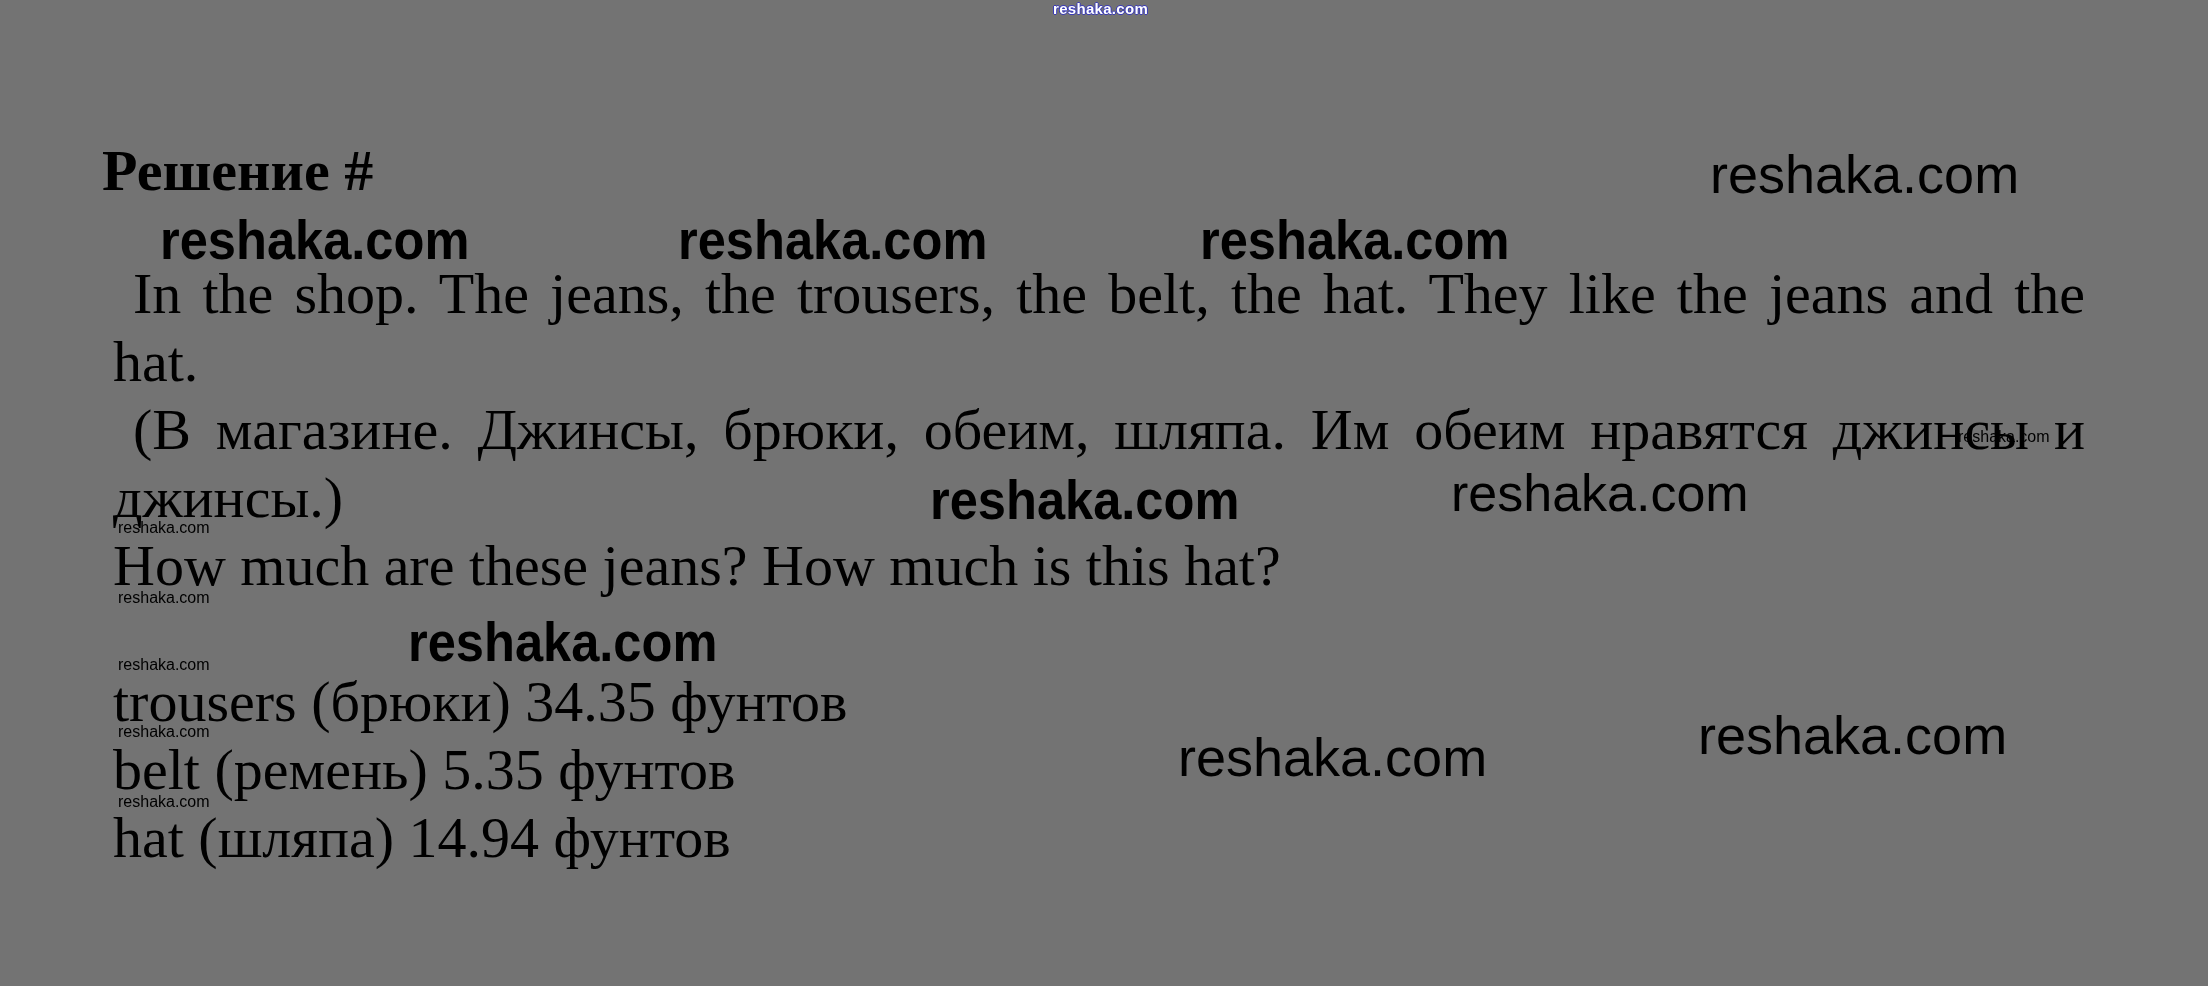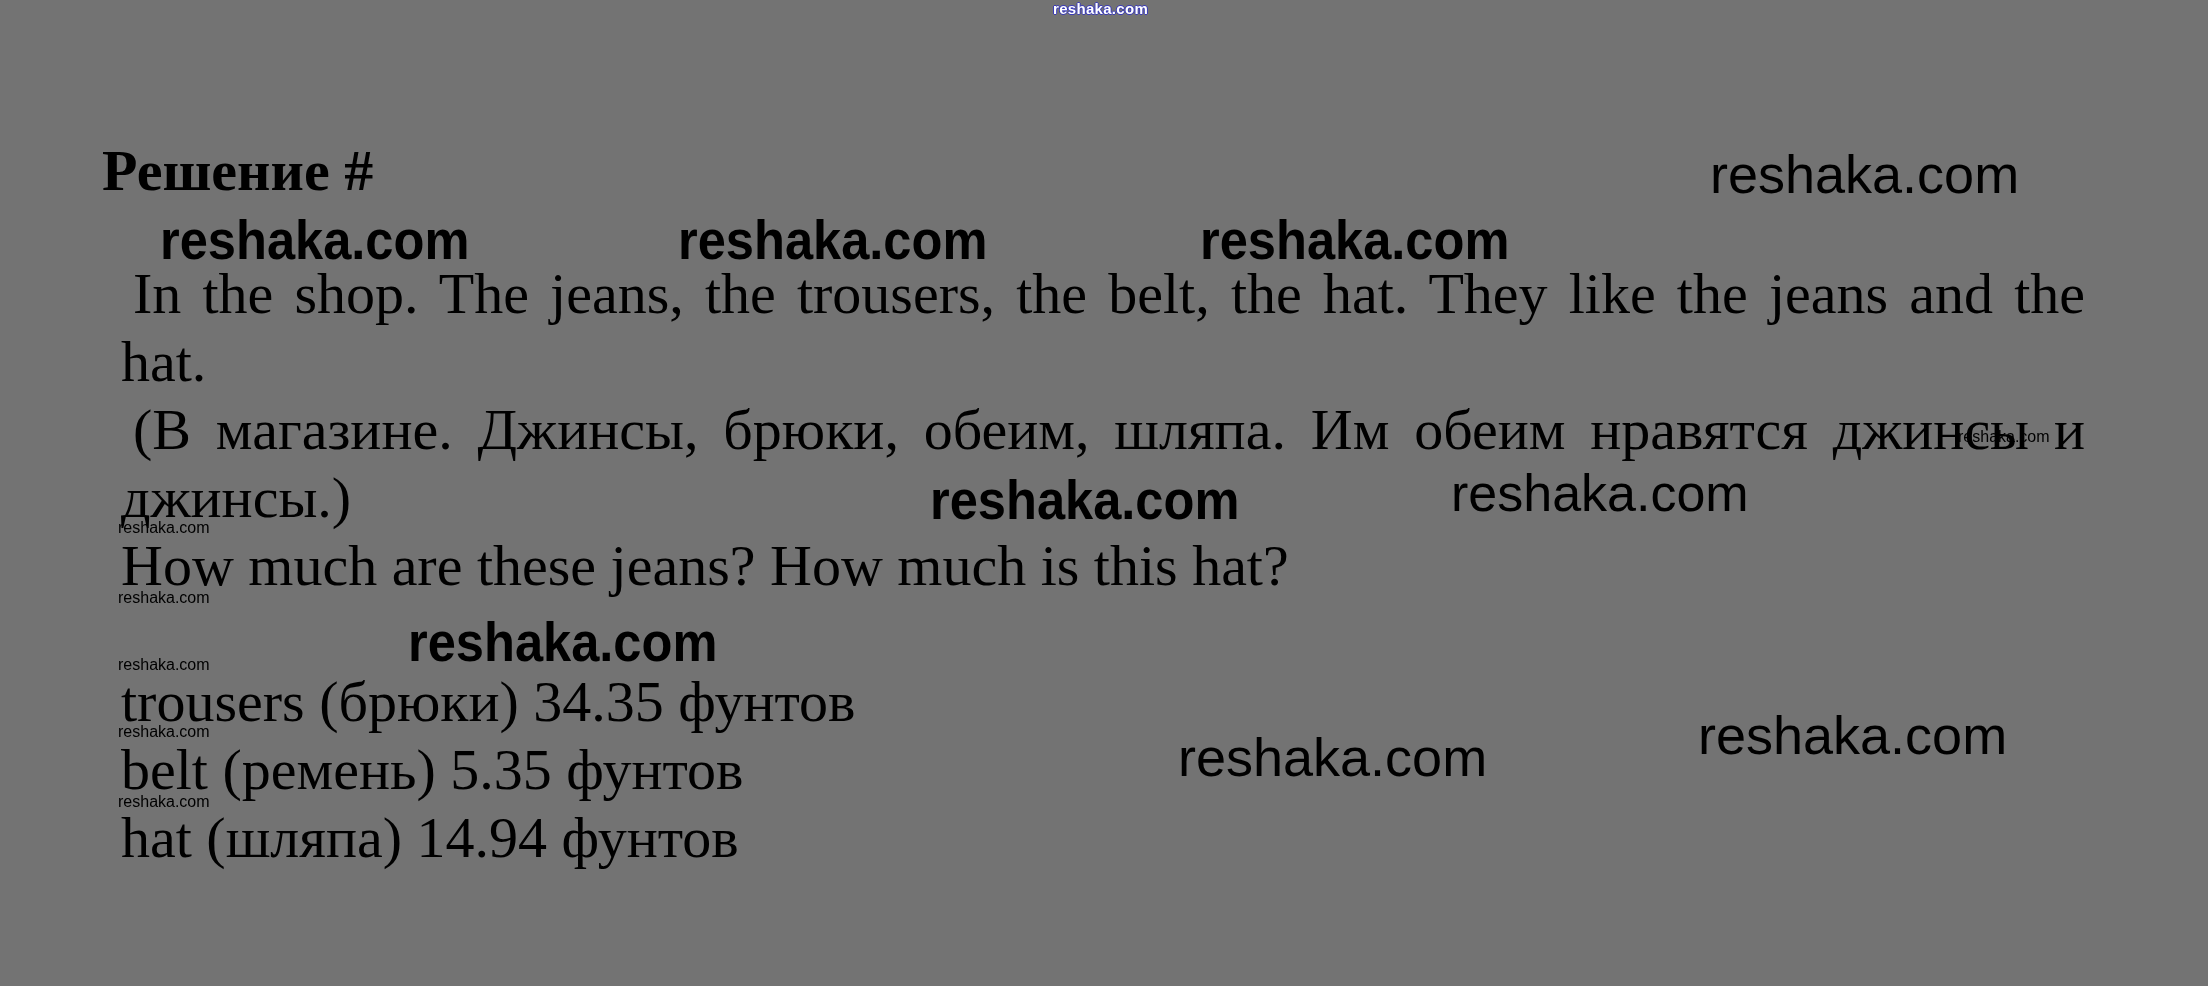--- a/index.html
+++ b/index.html
@@ -28,21 +28,21 @@
     left: 113px;
     top: 260px;
     width: 1972px;
     font-family: "Liberation Serif", serif;
     font-size: 58px;
     line-height: 68px;
     color: #000000;
   }
   .line { height: 68px; overflow: visible; }
   .line.just { text-align: justify; text-align-last: justify; margin-left: 20px; }
-  .line.plain { white-space: nowrap; margin-left: 8px; }
+  .line.plain { white-space: nowrap; }
   
   .wm {
     position: absolute;
     font-family: "Liberation Sans", sans-serif;
     line-height: 1;
     white-space: nowrap;
     color: #000000;
     margin: 0;
   }
   .wm-hb {                       

